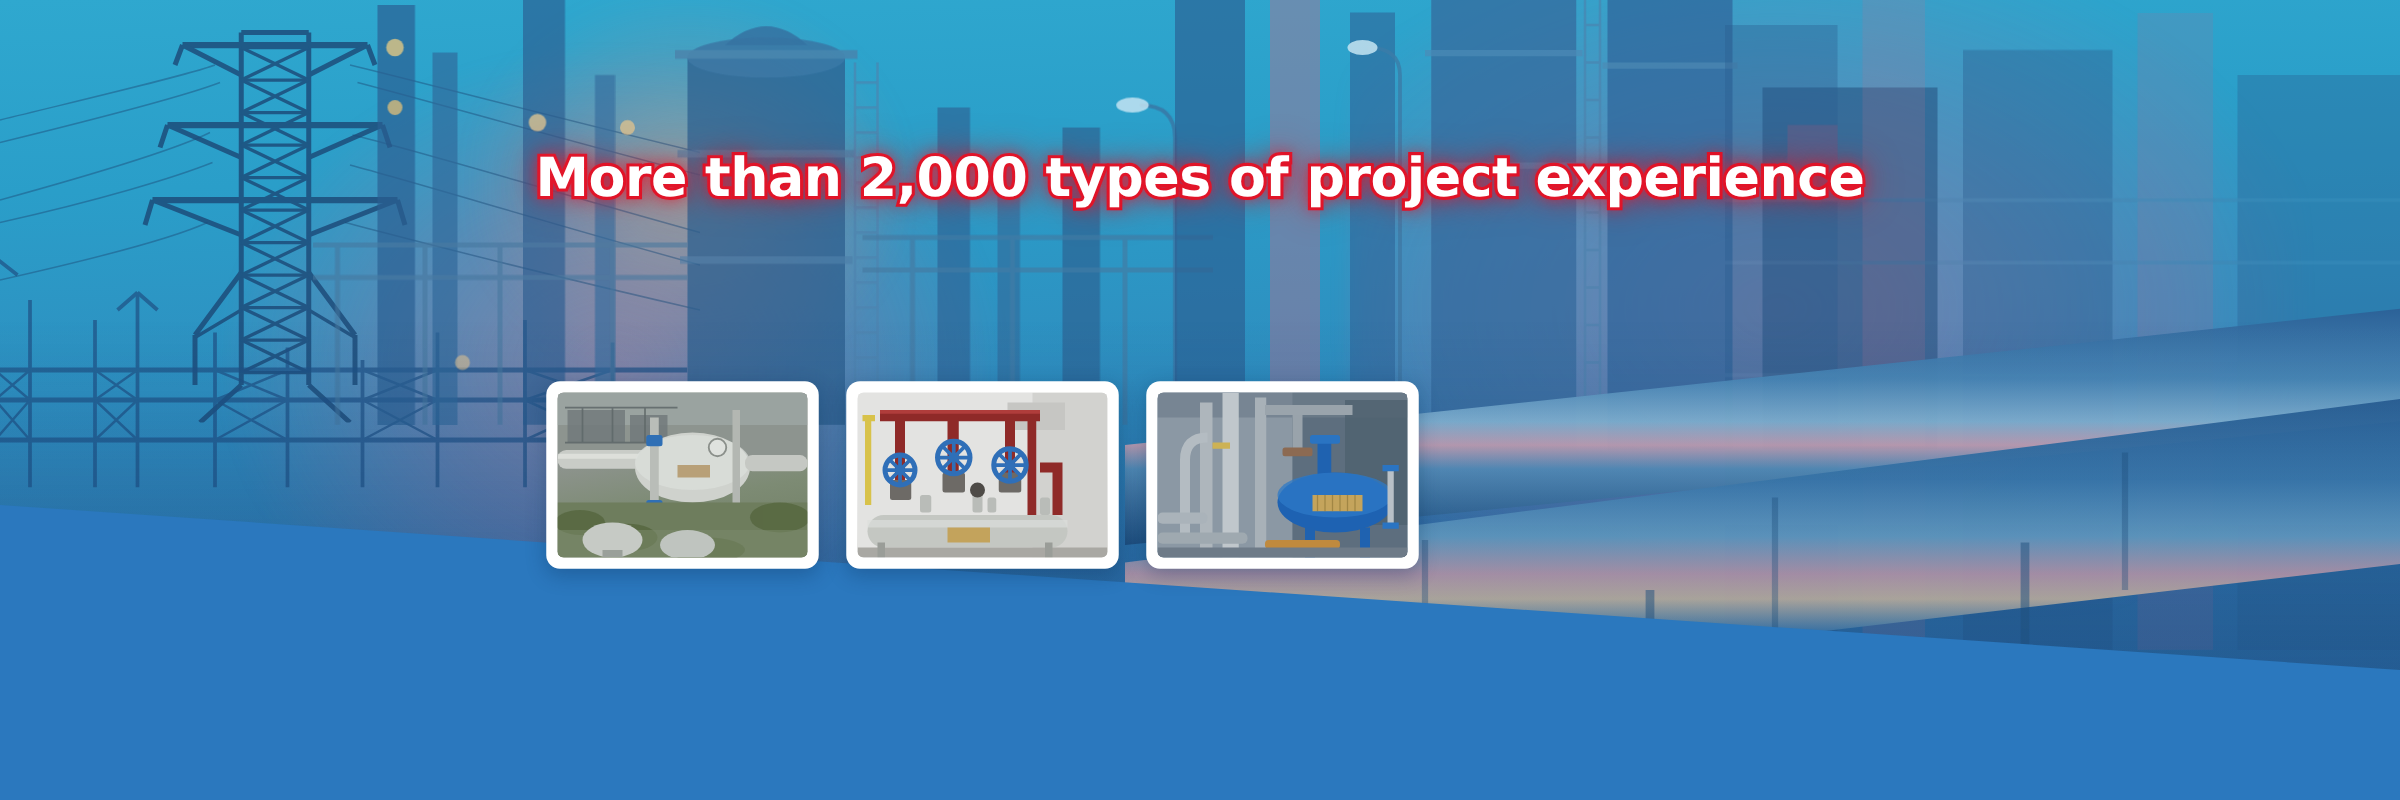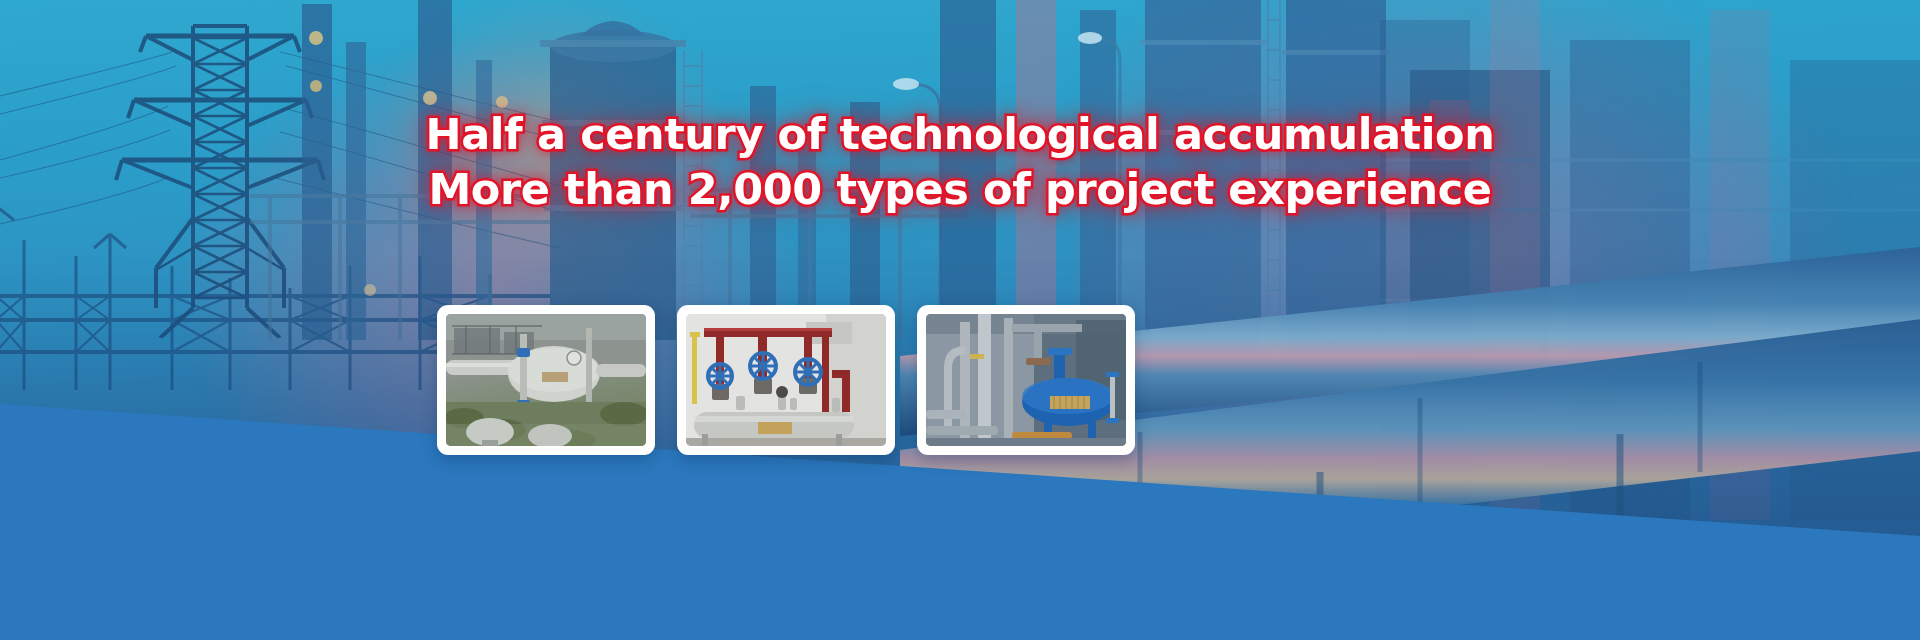--- a/index.html
+++ b/index.html
@@ -338,21 +338,20 @@
 
       <g opacity=".5" stroke="#24547f" stroke-width="7" fill="none">
         <path d="M120 360 L120 420 M420 322 L420 420 M720 284 L720 420"></path>
       </g>
     </svg>
 
     <div class="bg-shade"></div>
   </div>
 
   <div class="headline">
-    <span class="ln ln1">Half a century of technological accumulation</span>
     <span class="ln ln2">More than 2,000 types of project experience</span>
   </div>
 
   <div class="wedge"></div>
 
   <div class="cards">
 
     <div class="card">
       <div class="card-photo ph1">
         <span class="sr">Stainless steel horizontal separator vessel with piping outdoors</span>

